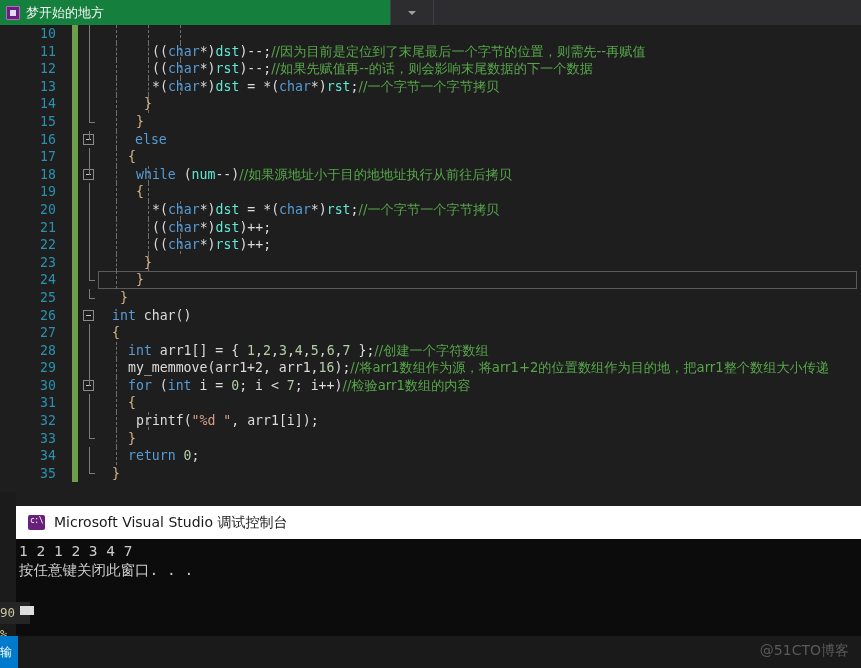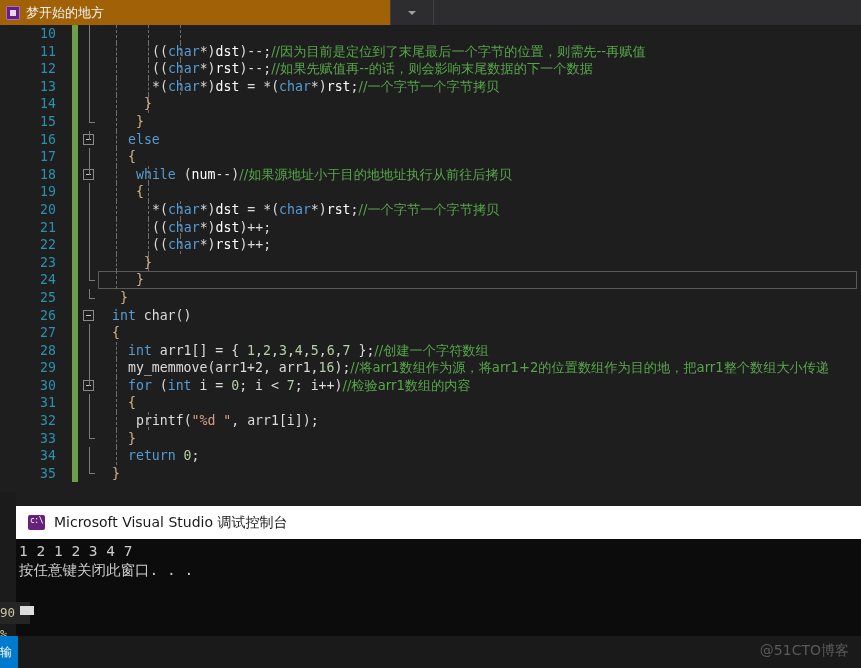--- a/index.html
+++ b/index.html
@@ -12,21 +12,21 @@
     position:relative;
   }
   
   .topbar{
     position:absolute;left:0;top:0;width:861px;height:25px;
     background:#2d2d30;display:flex;align-items:stretch;
   }
   .tab{
     width:391px;display:flex;align-items:center;gap:6px;
     padding-left:6px;box-sizing:border-box;
-    background:#a16207;border-right:1px solid #3f3f46;
+    background:#15803d;border-right:1px solid #3f3f46;
   }
   .tab-icon{
     width:14px;height:14px;flex:0 0 14px;position:relative;
     background:#68217a;border:1px solid #b06cc8;border-radius:1px;
     box-sizing:border-box;
   }
   .tab-icon:after{
     content:"";position:absolute;left:3px;top:3px;width:6px;height:6px;
     background:#e8d8ef;
   }
@@ -85,21 +85,21 @@
   .guide{
     position:absolute;top:0;width:0;height:17.6px;
     border-left:1px dashed #6e6e6e;
   }
   .txt{
     position:absolute;left:104px;top:0;color:#dcdcdc;font-size:13.2px;white-space:pre;
   }
   .cjk{font-family:"DejaVu Sans","Liberation Sans",sans-serif;}
   .kw{color:#569cd6;}
   .cm{color:#57a64a;text-align:center;}
-  .var{color:#ffffff;}
+  .var{color:#5eead4;}
   .num{color:#b5cea8;}
   .str{color:#d69d85;}
   .fn{color:#dcdcdc;}
   .punct{color:#dcdcdc;}
   .brace{color:#d4b483;}
   .hl-box{
     position:absolute;left:98px;top:0;right:4px;height:17.6px;
     border:1px solid #5a5a5a;box-sizing:border-box;pointer-events:none;
   }
   
@@ -175,21 +175,21 @@
 </div>
 
 <div class="editor-left-pad"></div>
 <div class="editor" id="editor">
     <div class="code-row"><span class="lineno">10</span><span class="changebar"></span><span class="fold"><span class="fold-line"></span></span><span class="guide" style="left: 116px;"></span><span class="guide" style="left: 148px;"></span><span class="guide" style="left: 180px;"></span><span class="txt" style="left: 104px;"></span></div>
     <div class="code-row"><span class="lineno">11</span><span class="changebar"></span><span class="fold"><span class="fold-line"></span></span><span class="guide" style="left: 116px;"></span><span class="guide" style="left: 148px;"></span><span class="guide" style="left: 180px;"></span><span class="txt" style="left: 152px;"><span class="punct">((</span><span class="kw">char</span><span class="punct">*)</span><span class="var">dst</span><span class="punct">)--;</span><span class="cm cjk">//因为目前是定位到了末尾最后一个字节的位置，则需先--再赋值</span></span></div>
     <div class="code-row"><span class="lineno">12</span><span class="changebar"></span><span class="fold"><span class="fold-line"></span></span><span class="guide" style="left: 116px;"></span><span class="guide" style="left: 148px;"></span><span class="guide" style="left: 180px;"></span><span class="txt" style="left: 152px;"><span class="punct">((</span><span class="kw">char</span><span class="punct">*)</span><span class="var">rst</span><span class="punct">)--;</span><span class="cm cjk">//如果先赋值再--的话，则会影响末尾数据的下一个数据</span></span></div>
     <div class="code-row"><span class="lineno">13</span><span class="changebar"></span><span class="fold"><span class="fold-line"></span></span><span class="guide" style="left: 116px;"></span><span class="guide" style="left: 148px;"></span><span class="guide" style="left: 180px;"></span><span class="txt" style="left: 152px;"><span class="punct">*(</span><span class="kw">char</span><span class="punct">*)</span><span class="var">dst</span><span class="punct"> = *(</span><span class="kw">char</span><span class="punct">*)</span><span class="var">rst</span><span class="punct">;</span><span class="cm cjk">//一个字节一个字节拷贝</span></span></div>
     <div class="code-row"><span class="lineno">14</span><span class="changebar"></span><span class="fold"><span class="fold-line"></span></span><span class="guide" style="left: 116px;"></span><span class="guide" style="left: 148px;"></span><span class="txt" style="left: 144px;"><span class="brace">}</span></span></div>
     <div class="code-row"><span class="lineno">15</span><span class="changebar"></span><span class="fold"><span class="fold-line half-top"></span><span class="fold-elbow"></span></span><span class="guide" style="left: 116px;"></span><span class="txt" style="left: 136px;"><span class="brace">}</span></span></div>
-    <div class="code-row"><span class="lineno">16</span><span class="changebar"></span><span class="fold"><span class="fold-box"></span><span class="fold-line half-top"></span></span><span class="guide" style="left: 116px;"></span><span class="txt" style="left: 128px;"><span class="kw">else</span></span></div>
+    <div class="code-row"><span class="lineno">16</span><span class="changebar"></span><span class="fold"><span class="fold-box"></span><span class="fold-line half-top"></span></span><span class="guide" style="left: 116px;"></span><span class="txt" style="left: 135px;"><span class="kw">else</span></span></div>
     <div class="code-row"><span class="lineno">17</span><span class="changebar"></span><span class="fold"><span class="fold-line"></span></span><span class="guide" style="left: 116px;"></span><span class="txt" style="left: 128px;"><span class="brace">{</span></span></div>
     <div class="code-row"><span class="lineno">18</span><span class="changebar"></span><span class="fold"><span class="fold-box"></span><span class="fold-line half-top"></span></span><span class="guide" style="left: 116px;"></span><span class="guide" style="left: 148px;"></span><span class="txt" style="left: 136px;"><span class="kw">while</span><span class="punct"> (</span><span class="var">num</span><span class="punct">--)</span><span class="cm cjk">//如果源地址小于目的地地址执行从前往后拷贝</span></span></div>
     <div class="code-row"><span class="lineno">19</span><span class="changebar"></span><span class="fold"><span class="fold-line"></span></span><span class="guide" style="left: 116px;"></span><span class="guide" style="left: 148px;"></span><span class="txt" style="left: 136px;"><span class="brace">{</span></span></div>
     <div class="code-row"><span class="lineno">20</span><span class="changebar"></span><span class="fold"><span class="fold-line"></span></span><span class="guide" style="left: 116px;"></span><span class="guide" style="left: 148px;"></span><span class="guide" style="left: 180px;"></span><span class="txt" style="left: 152px;"><span class="punct">*(</span><span class="kw">char</span><span class="punct">*)</span><span class="var">dst</span><span class="punct"> = *(</span><span class="kw">char</span><span class="punct">*)</span><span class="var">rst</span><span class="punct">;</span><span class="cm cjk">//一个字节一个字节拷贝</span></span></div>
     <div class="code-row"><span class="lineno">21</span><span class="changebar"></span><span class="fold"><span class="fold-line"></span></span><span class="guide" style="left: 116px;"></span><span class="guide" style="left: 148px;"></span><span class="guide" style="left: 180px;"></span><span class="txt" style="left: 152px;"><span class="punct">((</span><span class="kw">char</span><span class="punct">*)</span><span class="var">dst</span><span class="punct">)++;</span></span></div>
     <div class="code-row"><span class="lineno">22</span><span class="changebar"></span><span class="fold"><span class="fold-line"></span></span><span class="guide" style="left: 116px;"></span><span class="guide" style="left: 148px;"></span><span class="guide" style="left: 180px;"></span><span class="txt" style="left: 152px;"><span class="punct">((</span><span class="kw">char</span><span class="punct">*)</span><span class="var">rst</span><span class="punct">)++;</span></span></div>
     <div class="code-row"><span class="lineno">23</span><span class="changebar"></span><span class="fold"><span class="fold-line"></span></span><span class="guide" style="left: 116px;"></span><span class="guide" style="left: 148px;"></span><span class="txt" style="left: 144px;"><span class="brace">}</span></span></div>
     <div class="code-row"><div class="hl-box"></div><span class="lineno">24</span><span class="changebar"></span><span class="fold"><span class="fold-line half-top"></span><span class="fold-elbow"></span></span><span class="guide" style="left: 116px;"></span><span class="txt" style="left: 136px;"><span class="brace">}</span></span></div>
     <div class="code-row"><span class="lineno">25</span><span class="changebar"></span><span class="fold"><span class="fold-line half-top"></span><span class="fold-elbow"></span></span><span class="txt" style="left: 120px;"><span class="brace">}</span></span></div>
     <div class="code-row"><span class="lineno">26</span><span class="changebar"></span><span class="fold"><span class="fold-box"></span></span><span class="txt" style="left: 112px;"><span class="kw">int</span><span class="punct"> </span><span class="fn">char</span><span class="punct">()</span></span></div>

